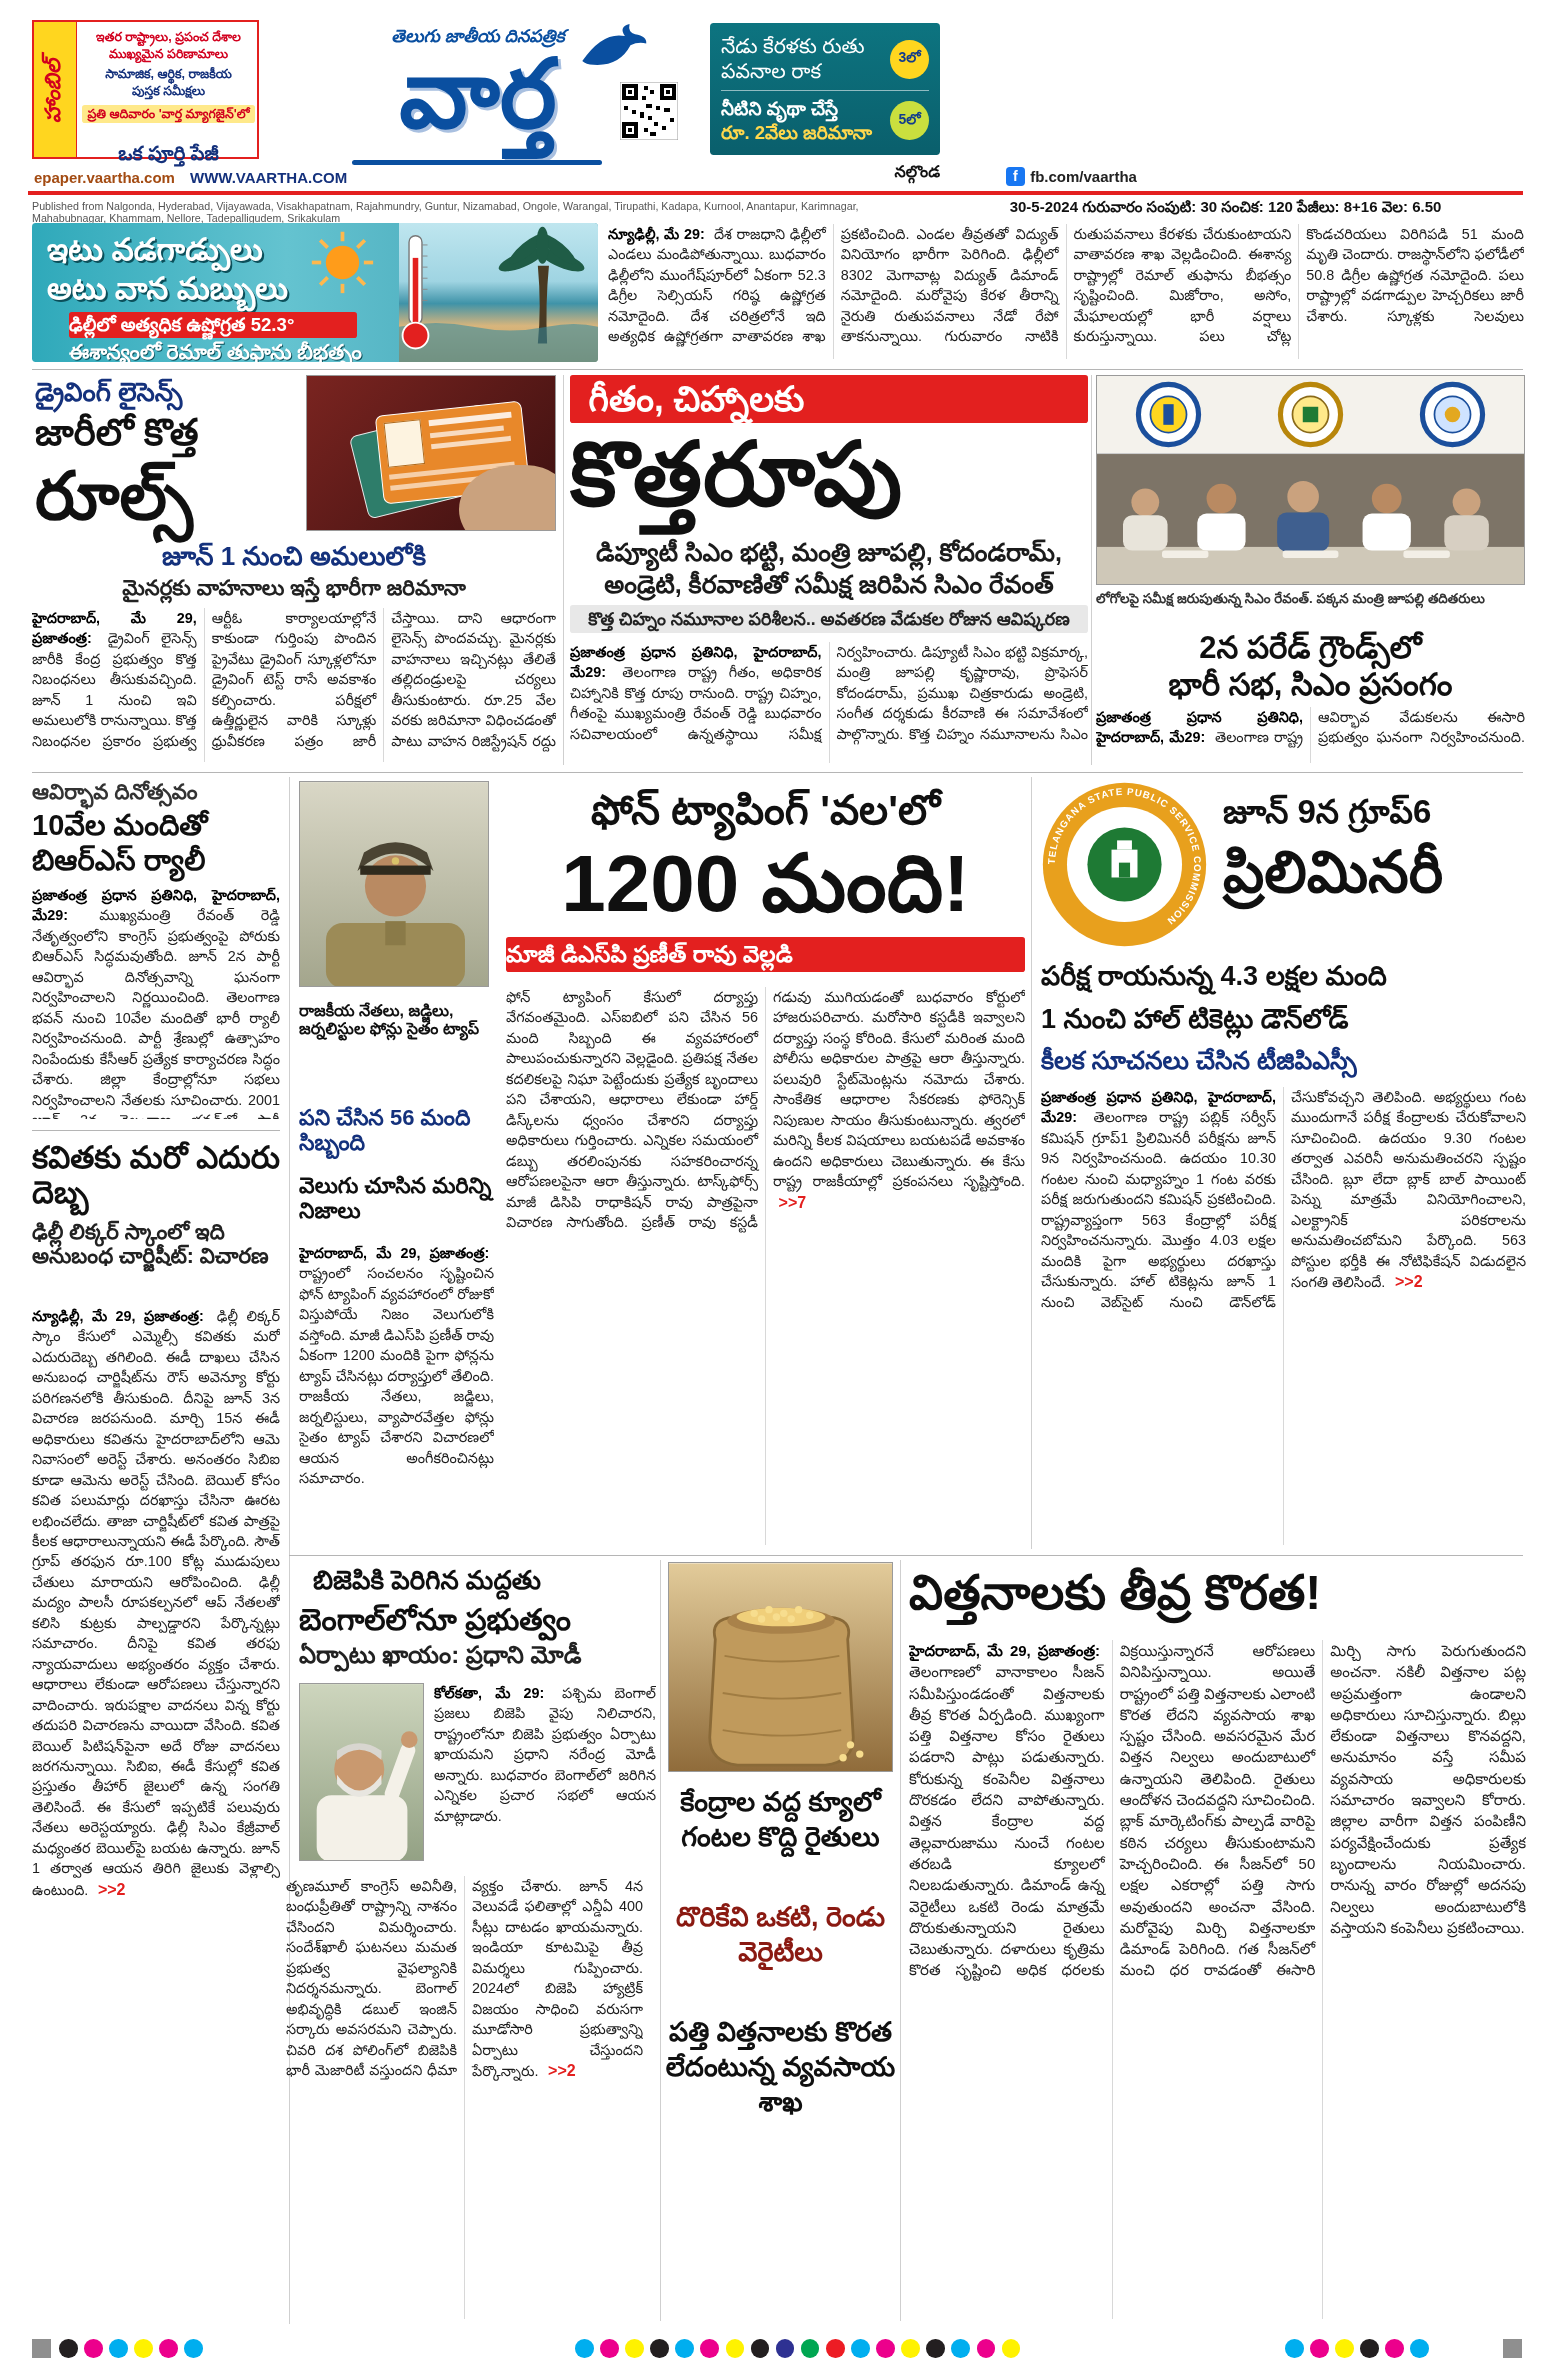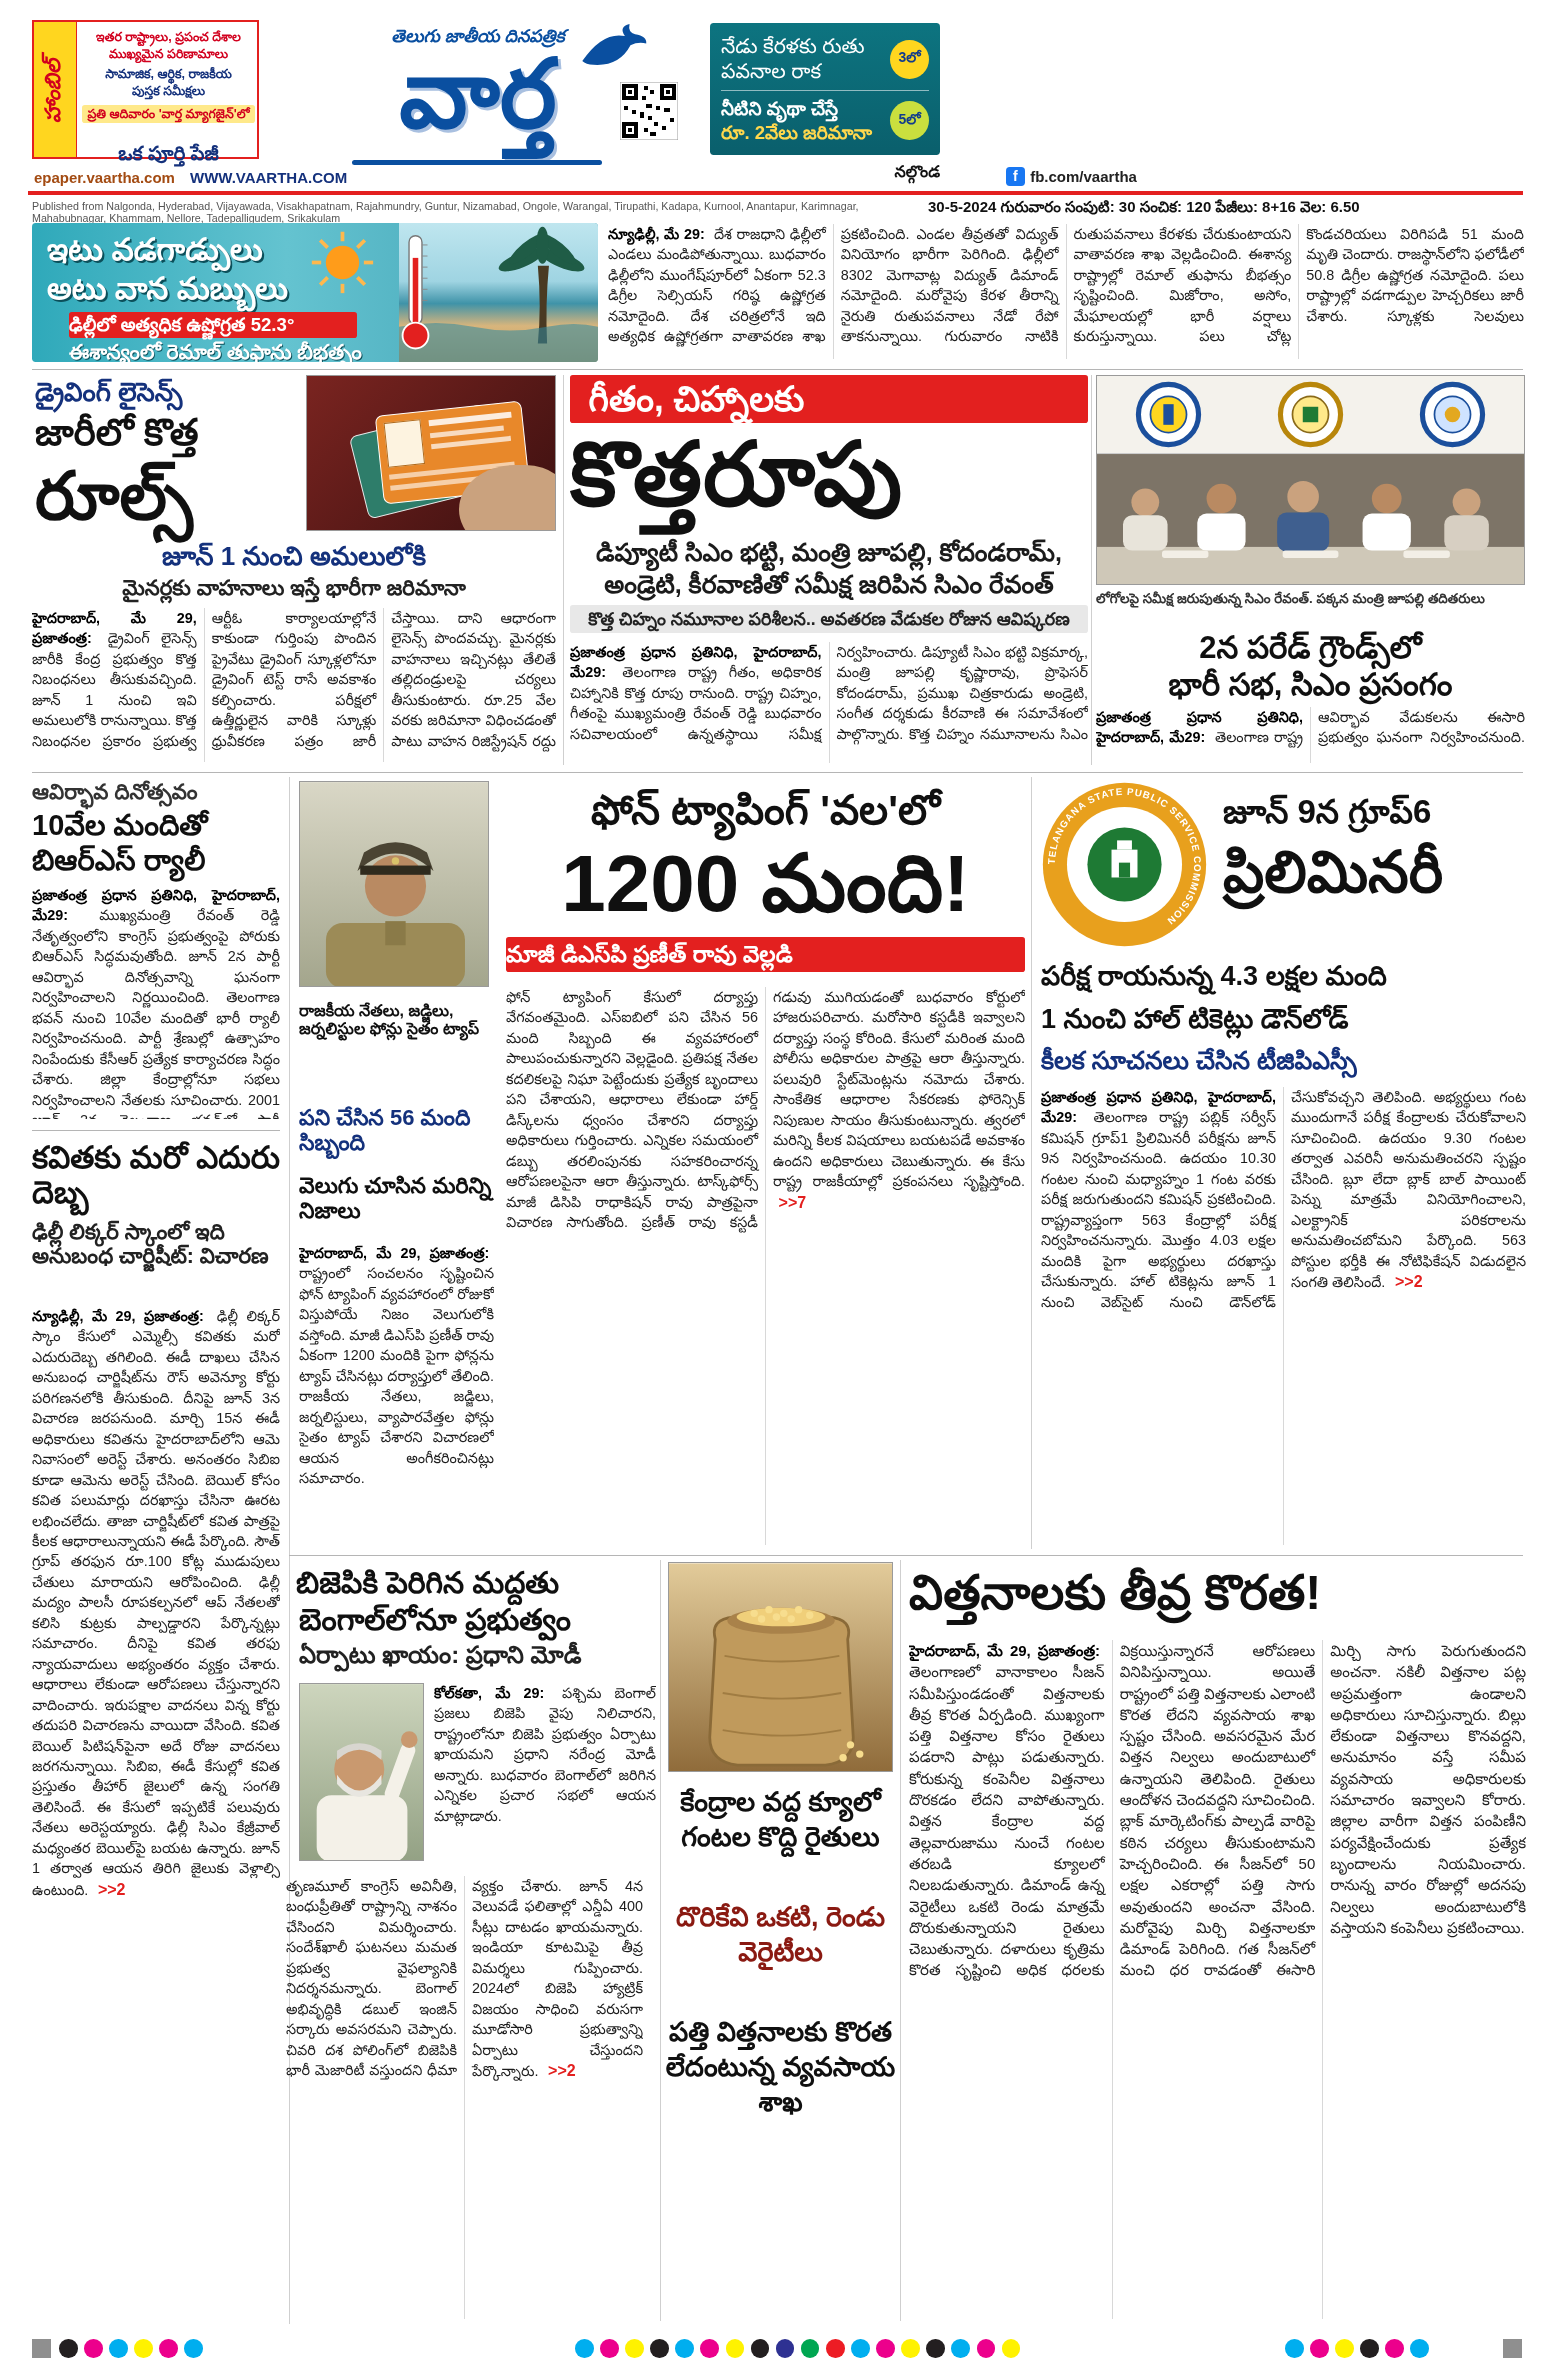--- a/index.html
+++ b/index.html
@@ -109,21 +109,21 @@
   <div class="abs" style="left:863px;top:163px;width:77px;text-align:right;font-weight:bold;font-size:16px;color:#111">నల్గొండ</div>
 
   <div class="abs" style="left:1006px;top:167px;display:flex;align-items:center;gap:5.6px">
     <span style="width:18.6px;height:18.6px;background:#1877f2;color:#fff;border-radius:3.7px;display:inline-flex;align-items:center;justify-content:center;font-weight:bold;font-size:14px">f</span>
     <span style="font-weight:bold;font-size:15px;color:#222">fb.com/vaartha</span>
   </div>
 
   <div class="abs" style="left:28px;top:191px;width:1495px;height:3.7px;background:#e3201f"></div>
 
   <div class="abs" style="left:32px;top:200px;width:890px;font-size:10.7px;color:#555">Published from Nalgonda, Hyderabad, Vijayawada, Visakhapatnam, Rajahmundry, Guntur, Nizamabad, Ongole, Warangal, Tirupathi, Kadapa, Kurnool, Anantapur, Karimnagar, Mahabubnagar, Khammam, Nellore, Tadepalligudem, Srikakulam</div>
-  <div class="abs" style="left:928px;top:198px;width:595px;text-align:left;font-weight:bold;font-size:15px;color:#111">30-5-2024 గురువారం సంపుటి: 30 సంచిక: 120 పేజీలు: 8+16 వెల: 6.50</div>
+  <div class="abs" style="left:928px;top:198px;width:595px;text-align:center;font-weight:bold;font-size:15px;color:#111">30-5-2024 గురువారం సంపుటి: 30 సంచిక: 120 పేజీలు: 8+16 వెల: 6.50</div>
 
   <div class="abs" style="left:32px;top:223px;width:566px;height:139px;background:linear-gradient(90deg,#2fa9ba,#64c3d0 45%,#3f9fb2);border-radius:3.7px;overflow:hidden">
     <div class="abs" style="right:0;top:0;width:199px;height:139px;background:linear-gradient(180deg,#bfe6ef 0%,#9fd4e2 42%,#3f93a8 58%,#d8b57c 74%,#c49d5e 100%)">
       <svg width="199" height="139" viewBox="0 0 215 150">
         <path d="M150 46 q4 44 0 84 h10 q-2 -42 2 -84 Z" fill="#4a3a22"></path>
         <g fill="#1f5c46">
           <ellipse cx="132" cy="40" rx="26" ry="8" transform="rotate(-22 132 40)"></ellipse>
           <ellipse cx="176" cy="40" rx="26" ry="8" transform="rotate(22 176 40)"></ellipse>
           <ellipse cx="138" cy="28" rx="24" ry="7" transform="rotate(-40 138 28)"></ellipse>
           <ellipse cx="172" cy="28" rx="24" ry="7" transform="rotate(40 172 28)"></ellipse>
@@ -338,21 +338,21 @@
   <div class="abs hl" style="left:1041px;top:1004px;width:485px;font-size:27px">1 నుంచి హాల్ టికెట్లు డౌన్‌లోడ్</div>
   <div class="abs blue-hl" style="left:1041px;top:1046px;width:485px;font-size:25px">కీలక సూచనలు చేసిన టీజిపిఎస్సీ</div>
   <div class="abs story-body cols-2" style="left:1041px;top:1087px;width:485px;height:458px">
     <span class="dateline">ప్రజాతంత్ర ప్రధాన ప్రతినిధి, హైదరాబాద్, మే29:</span>
     <span>తెలంగాణ రాష్ట్ర పబ్లిక్ సర్వీస్ కమిషన్ గ్రూప్1 ప్రిలిమినరీ పరీక్షను జూన్ 9న నిర్వహించనుంది. ఉదయం 10.30 గంటల నుంచి మధ్యాహ్నం 1 గంట వరకు పరీక్ష జరుగుతుందని కమిషన్ ప్రకటించింది. రాష్ట్రవ్యాప్తంగా 563 కేంద్రాల్లో పరీక్ష నిర్వహించనున్నారు. మొత్తం 4.03 లక్షల మందికి పైగా అభ్యర్థులు దరఖాస్తు చేసుకున్నారు. హాల్ టికెట్లను జూన్ 1 నుంచి వెబ్‌సైట్ నుంచి డౌన్‌లోడ్ చేసుకోవచ్చని తెలిపింది. అభ్యర్థులు గంట ముందుగానే పరీక్ష కేంద్రాలకు చేరుకోవాలని సూచించింది. ఉదయం 9.30 గంటల తర్వాత ఎవరినీ అనుమతించరని స్పష్టం చేసింది. బ్లూ లేదా బ్లాక్ బాల్ పాయింట్ పెన్ను మాత్రమే వినియోగించాలని, ఎలక్ట్రానిక్ పరికరాలను అనుమతించబోమని పేర్కొంది. 563 పోస్టుల భర్తీకి ఈ నోటిఫికేషన్ విడుదలైన సంగతి తెలిసిందే.</span>
     <span class="more">&gt;&gt;2</span>
   </div>
 
   <div class="hrule" style="left:289px;top:1555px;width:1234px"></div>
 
-  <div class="abs hl" style="left:296px;top:1566px;width:357px;font-size:30px">బిజెపికి పెరిగిన మద్దతు</div>
+  <div class="abs hl" style="left:313px;top:1566px;width:357px;font-size:26px">బిజెపికి పెరిగిన మద్దతు</div>
   <div class="abs hl" style="left:299px;top:1603px;width:357px;font-size:30px">బెంగాల్‌లోనూ ప్రభుత్వం</div>
   <div class="abs hl" style="left:299px;top:1642px;width:357px;font-size:24px;color:#222">ఏర్పాటు ఖాయం: ప్రధాని మోడీ</div>
   <div class="photo" style="left:299px;top:1683px;width:125px;height:178px">
     <svg width="125" height="178" viewBox="0 0 135 192">
       <defs>
         <linearGradient id="modibg" x1="0" y1="0" x2="0" y2="1">
           <stop offset="0" stop-color="#cdd5bd"></stop>
             <stop offset="1" stop-color="#93a184"></stop>
         </linearGradient>
       </defs>

